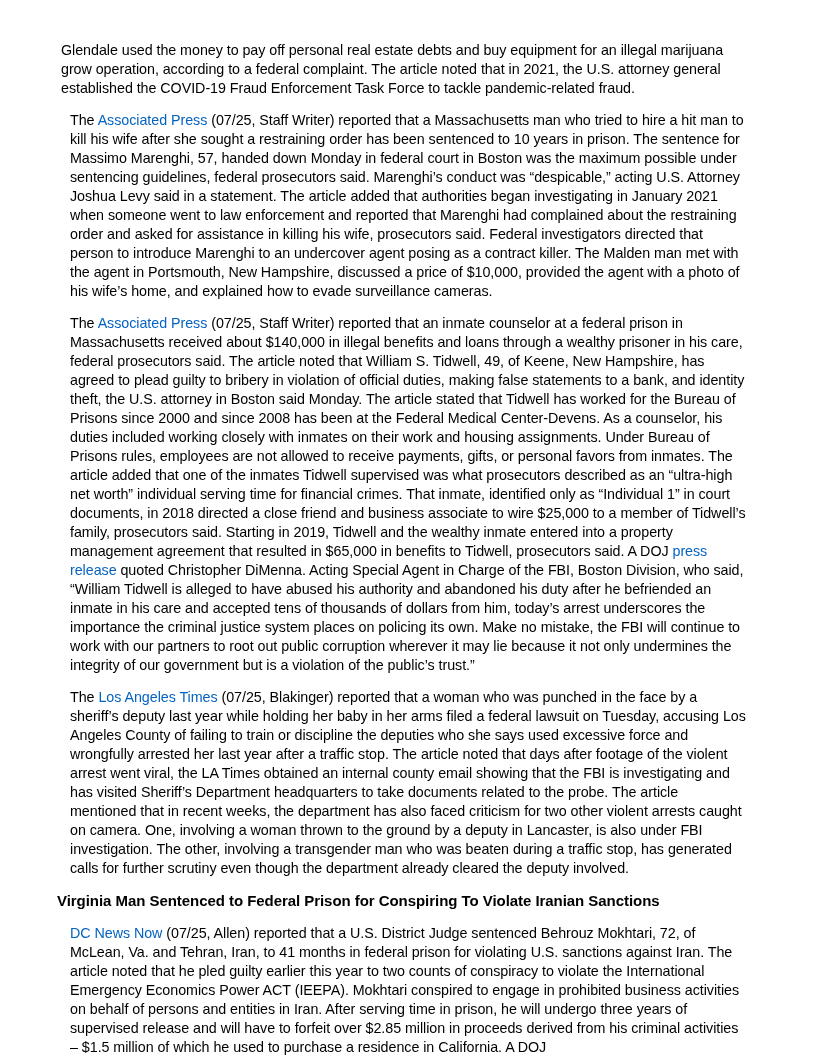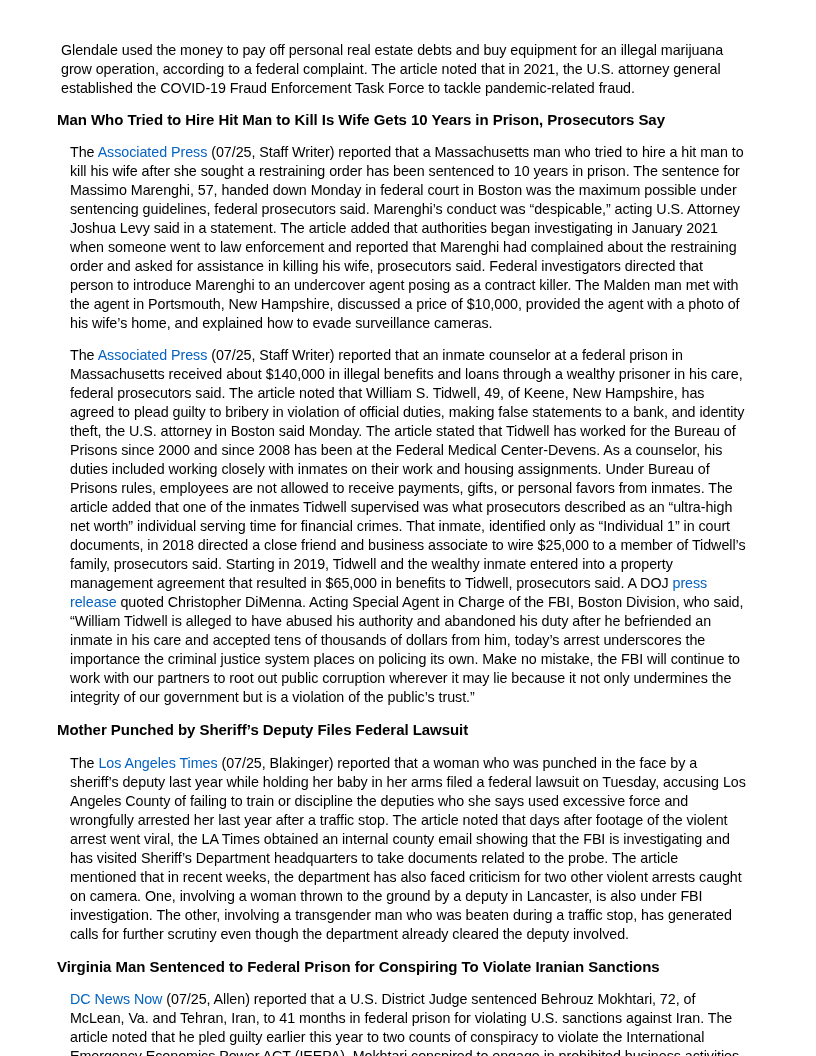--- a/index.html
+++ b/index.html
@@ -32,28 +32,26 @@
   }
   .doc-text { color: inherit; }
 </style>
 </head>
 <body>
 
 <main class="page">
   <p class="intro">Glendale used the money to pay off personal real estate debts and buy equipment for an illegal marijuana grow operation, according to a federal complaint. The article noted that in 2021, the U.S. attorney general established the COVID-19 Fraud Enforcement Task Force to tackle pandemic-related fraud.</p>
   <div>
       <section class="news-section">
-        <h2 class="section-heading">Man Who Tried to Hire Hit Man to Kill Is Wife Gets 10 Years in Prison, Prosecutors Say</h2>
         <p class="section-paragraph"><span class="doc-text">The </span><a class="doc-link">Associated Press</a><span class="doc-text"> (07/25, Staff Writer) reported that a Massachusetts man who tried to hire a hit man to kill his wife after she sought a restraining order has been sentenced to 10 years in prison. The sentence for Massimo Marenghi, 57, handed down Monday in federal court in Boston was the maximum possible under sentencing guidelines, federal prosecutors said. Marenghi’s conduct was “despicable,” acting U.S. Attorney Joshua Levy said in a statement. The article added that authorities began investigating in January 2021 when someone went to law enforcement and reported that Marenghi had complained about the restraining order and asked for assistance in killing his wife, prosecutors said. Federal investigators directed that person to introduce Marenghi to an undercover agent posing as a contract killer. The Malden man met with the agent in Portsmouth, New Hampshire, discussed a price of $10,000, provided the agent with a photo of his wife’s home, and explained how to evade surveillance cameras.</span></p>
       </section>
       <section class="news-section">
         <p class="section-paragraph"><span class="doc-text">The </span><a class="doc-link">Associated Press</a><span class="doc-text"> (07/25, Staff Writer) reported that an inmate counselor at a federal prison in Massachusetts received about $140,000 in illegal benefits and loans through a wealthy prisoner in his care, federal prosecutors said. The article noted that William S. Tidwell, 49, of Keene, New Hampshire, has agreed to plead guilty to bribery in violation of official duties, making false statements to a bank, and identity theft, the U.S. attorney in Boston said Monday. The article stated that Tidwell has worked for the Bureau of Prisons since 2000 and since 2008 has been at the Federal Medical Center-Devens. As a counselor, his duties included working closely with inmates on their work and housing assignments. Under Bureau of Prisons rules, employees are not allowed to receive payments, gifts, or personal favors from inmates. The article added that one of the inmates Tidwell supervised was what prosecutors described as an “ultra-high net worth” individual serving time for financial crimes. That inmate, identified only as “Individual 1” in court documents, in 2018 directed a close friend and business associate to wire $25,000 to a member of Tidwell’s family, prosecutors said. Starting in 2019, Tidwell and the wealthy inmate entered into a property management agreement that resulted in $65,000 in benefits to Tidwell, prosecutors said. A DOJ </span><a class="doc-link">press release</a><span class="doc-text"> quoted Christopher DiMenna. Acting Special Agent in Charge of the FBI, Boston Division, who said, “William Tidwell is alleged to have abused his authority and abandoned his duty after he befriended an inmate in his care and accepted tens of thousands of dollars from him, today’s arrest underscores the importance the criminal justice system places on policing its own. Make no mistake, the FBI will continue to work with our partners to root out public corruption wherever it may lie because it not only undermines the integrity of our government but is a violation of the public’s trust.”</span></p>
       </section>
       <section class="news-section">
-        <h2 class="section-heading">Mother Punched by Sheriff’s Deputy Files Federal Lawsuit</h2>
         <p class="section-paragraph"><span class="doc-text">The </span><a class="doc-link">Los Angeles Times</a><span class="doc-text"> (07/25, Blakinger) reported that a woman who was punched in the face by a sheriff’s deputy last year while holding her baby in her arms filed a federal lawsuit on Tuesday, accusing Los Angeles County of failing to train or discipline the deputies who she says used excessive force and wrongfully arrested her last year after a traffic stop. The article noted that days after footage of the violent arrest went viral, the LA Times obtained an internal county email showing that the FBI is investigating and has visited Sheriff’s Department headquarters to take documents related to the probe. The article mentioned that in recent weeks, the department has also faced criticism for two other violent arrests caught on camera. One, involving a woman thrown to the ground by a deputy in Lancaster, is also under FBI investigation. The other, involving a transgender man who was beaten during a traffic stop, has generated calls for further scrutiny even though the department already cleared the deputy involved.</span></p>
       </section>
       <section class="news-section">
         <h2 class="section-heading">Virginia Man Sentenced to Federal Prison for Conspiring To Violate Iranian Sanctions</h2>
         <p class="section-paragraph"><a class="doc-link">DC News Now</a><span class="doc-text"> (07/25, Allen) reported that a U.S. District Judge sentenced Behrouz Mokhtari, 72, of McLean, Va. and Tehran, Iran, to 41 months in federal prison for violating U.S. sanctions against Iran. The article noted that he pled guilty earlier this year to two counts of conspiracy to violate the International Emergency Economics Power ACT (IEEPA). Mokhtari conspired to engage in prohibited business activities on behalf of persons and entities in Iran. After serving time in prison, he will undergo three years of supervised release and will have to forfeit over $2.85 million in proceeds derived from his criminal activities – $1.5 million of which he used to purchase a residence in California. A DOJ </span></p>
       </section>
     </div>
 </main>
 
 </body></html>

